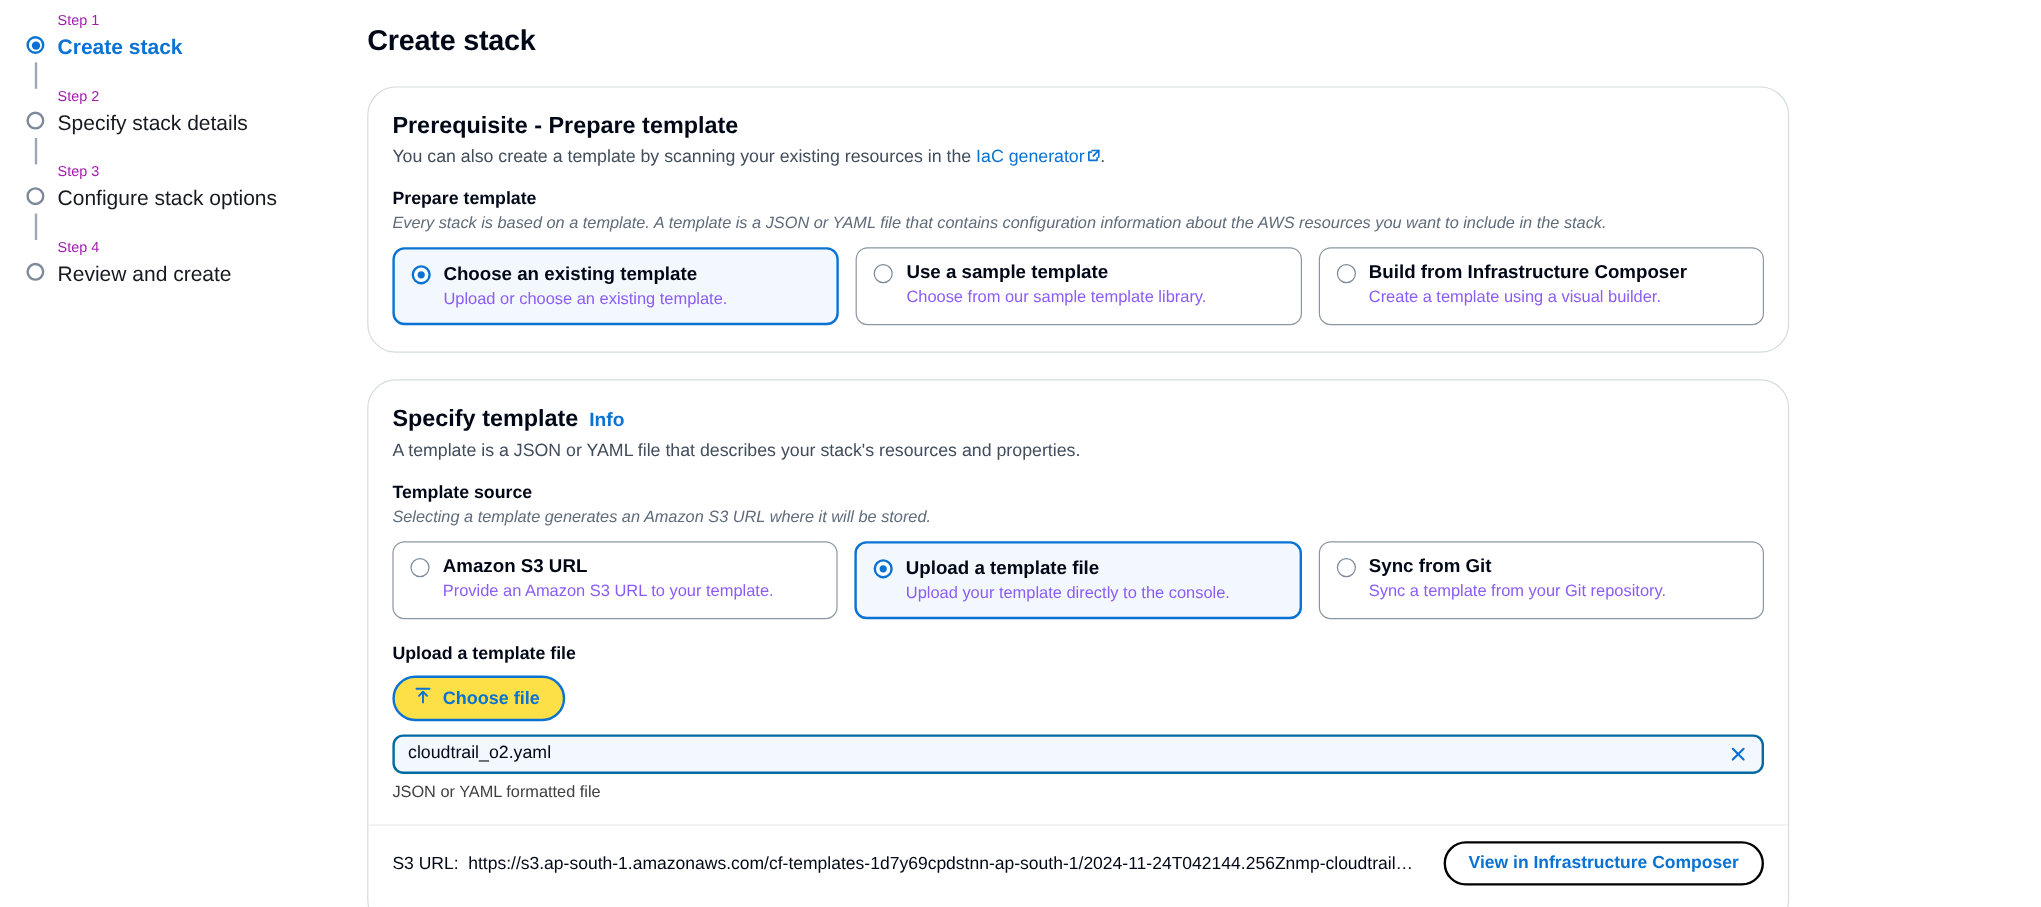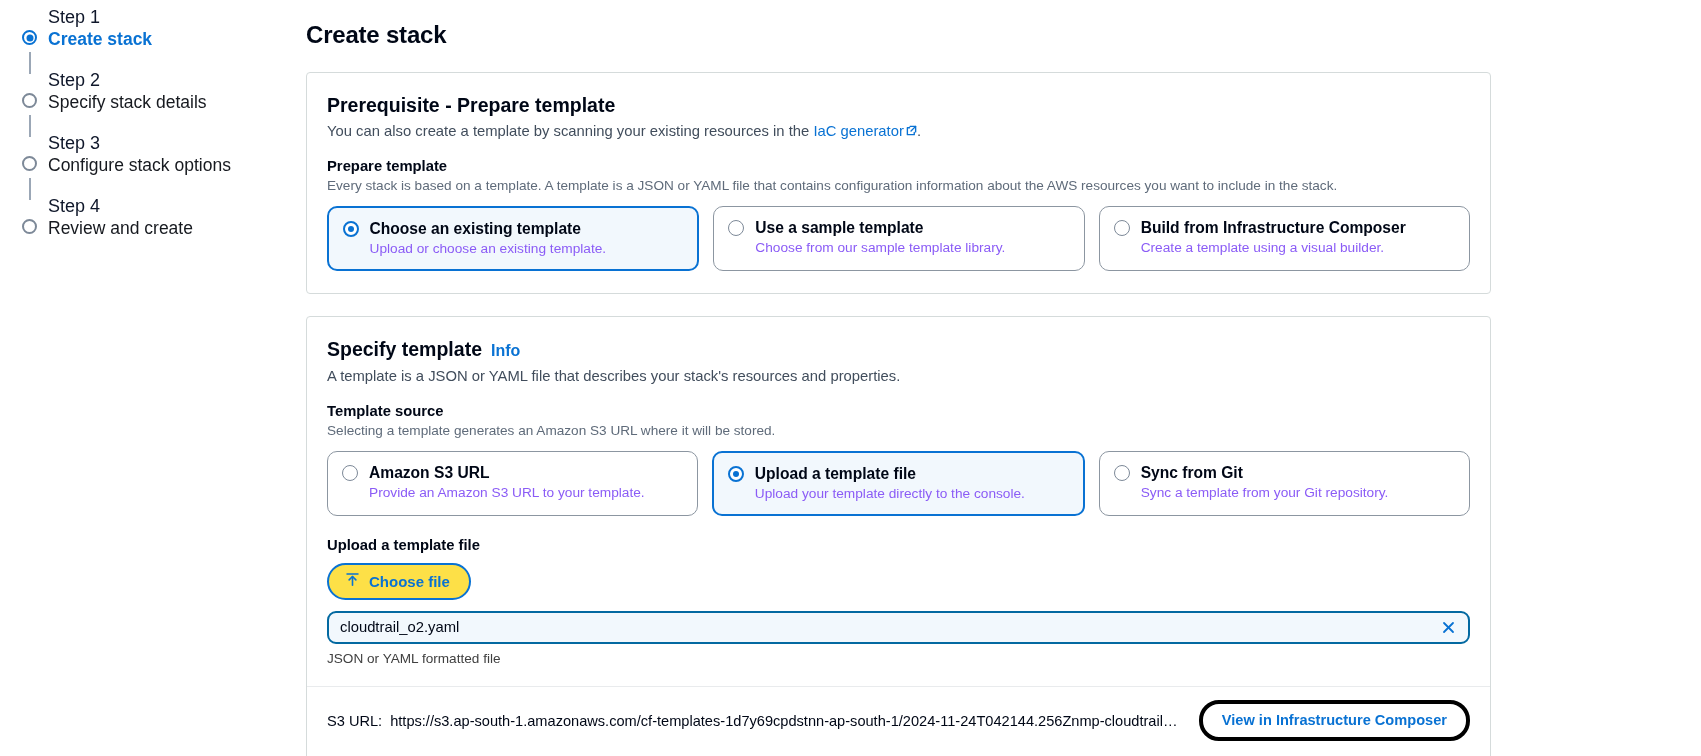--- a/index.html
+++ b/index.html
@@ -19,22 +19,22 @@
     flex: 0 0 306px;
     padding: 8px 0 0 22px;
     position: relative;
   }
   .step {
     position: relative;
     padding-left: 26px;
     margin-bottom: 20px;
   }
   .step-eyebrow {
-    font-size: 18px;
-    color: #0f172a;
+    font-size: 12px;
+    color: #a21caf;
     line-height: 19px;
     margin-bottom: 1px;
   }
   .step-label {
     font-size: 17.5px;
     line-height: 23px;
     color: #16191f;
   }
   .step.active .step-label {
     color: #0972d3;
@@ -77,21 +77,21 @@
   .page-title {
     font-size: 24px;
     font-weight: bold;
     line-height: 30px;
     color: #000716;
     margin: 12px 0 22px 0;
     letter-spacing: -0.2px;
   }
   .card {
     border: 1px solid #d5dbdb;
-    border-radius: 4px;
+    border-radius: 24px;
     background: #ffffff;
     margin-bottom: 22px;
     padding: 20px 20px 22px 20px;
   }
 
   .card-title {
     font-size: 19.5px;
     font-weight: bold;
     line-height: 25px;
     color: #000716;
@@ -131,20 +131,21 @@
     font-weight: bold;
     line-height: 19px;
     color: #000716;
     margin-bottom: 1px;
   }
   .field-desc {
     font-size: 13.6px;
     line-height: 18px;
     color: #5f6b7a;
     margin-bottom: 11px;
+    font-style: italic;
   }
 
   
   .tile-row {
     display: flex;
     gap: 14px;
   }
   .tile {
     flex: 1 1 0;
     min-width: 0;
@@ -265,21 +266,21 @@
     font-size: 14.6px;
     line-height: 20px;
     color: #000716;
     white-space: nowrap;
     overflow: hidden;
     text-overflow: ellipsis;
   }
   .s3-url-label { font-weight: normal; margin-right: 8px; }
   .composer-btn {
     flex: 0 0 auto;
-    border: 4px solid #000000;
+    border: 2px solid #000000;
     border-radius: 20px;
     background: #ffffff;
     color: #0972d3;
     font-size: 14.6px;
     font-weight: bold;
     font-family: "Liberation Sans", sans-serif;
     padding: 7px 19px;
     cursor: pointer;
     line-height: 19px;
   }

